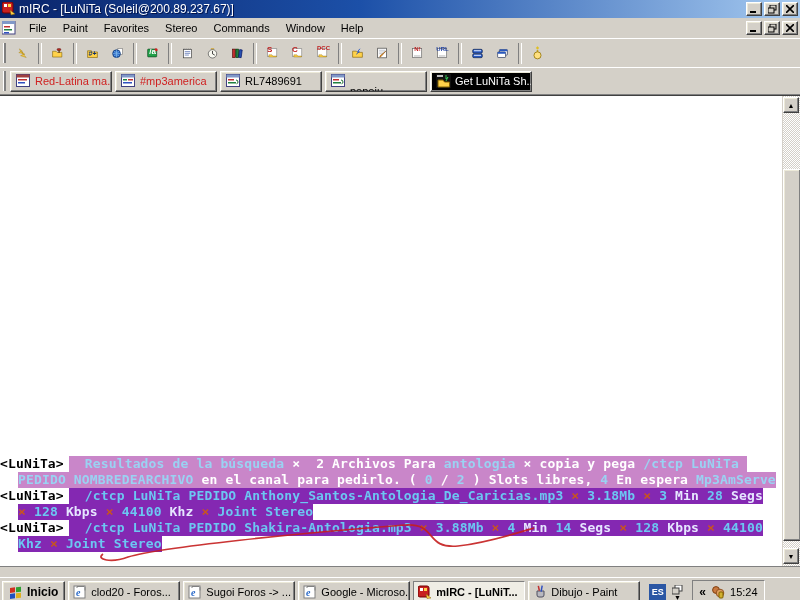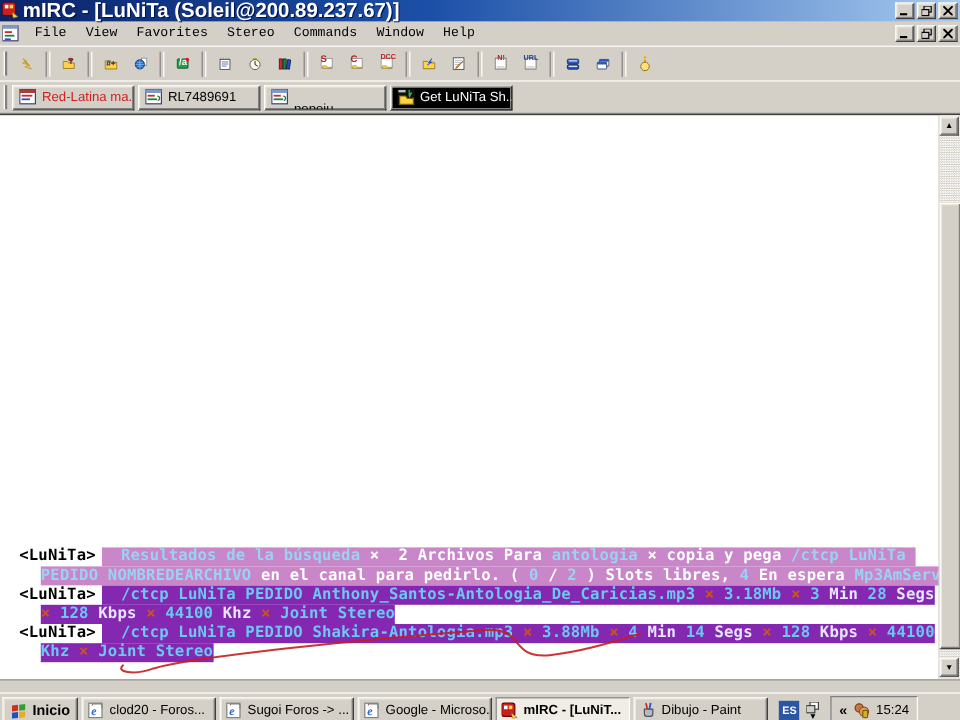--- a/index.html
+++ b/index.html
@@ -2,48 +2,48 @@
 <html><head>
 <meta charset="utf-8">
 <style>
   html,body{margin:0;padding:0;}
   body{width:800px;height:600px;background:#d4d0c8;font-family:"Liberation Sans",sans-serif;font-size:11px;overflow:hidden;-webkit-font-smoothing:none;}
   .raised{border:1px solid;border-color:#ffffff #404040 #404040 #ffffff;box-shadow:inset -1px -1px 0 #808080,inset 1px 1px 0 #ece9d8;background:#d4d0c8;}
   .sunken{border:1px solid;border-color:#808080 #ffffff #ffffff #808080;background:#d4d0c8;}
 
   
   .titlebar{height:18px;background:linear-gradient(90deg,#0a246a 0%,#1c50a8 45%,#a6caf0 100%);display:flex;align-items:center;padding:0 2px;color:#fff;}
-  .titlebar .title{font-weight:bold;font-size:17px;margin-left:3px;white-space:nowrap;flex:1;text-shadow:1px 1px 0 #00124a;}
+  .titlebar .title{font-weight:normal;font-size:12px;margin-left:3px;white-space:nowrap;flex:1;text-shadow:1px 1px 0 #00124a;}
   .winbtns{display:flex;gap:2px;}
   .winbtn{width:16px;height:14px;display:flex;align-items:center;justify-content:center;padding:0;font-family:"DejaVu Sans Mono",monospace;font-size:9px;line-height:9px;color:#000;}
   .appicon{width:14px;height:14px;}
 
   
-  .menubar{height:20px;display:flex;align-items:center;padding:0 2px;background:#d4d0c8;font-family:Liberation Mono, monospace;}
+  .menubar{height:20px;display:flex;align-items:center;padding:0 2px;background:#d4d0c8;}
   .menuicon{width:15px;height:14px;margin-right:4px;}
   .menuitem{padding:2px 8px;color:#000;}
   .menubar .winbtns{margin-left:auto;}
 
   
   .toolbar{height:28px;display:flex;align-items:center;padding:0 2px;border-top:1px solid #ffffff;}
   .grip{width:3px;height:20px;background:linear-gradient(90deg,#ffffff 1px,#808080 1px);margin:0 4px 0 1px;}
   .tbtn{width:25px;height:23px;display:flex;align-items:center;justify-content:center;background:transparent;border:1px solid transparent;position:relative;}
   .tsep{width:2px;height:21px;border-left:1px solid #808080;border-right:1px solid #ffffff;margin:0 3px;}
   .iclabel{position:absolute;font-weight:bold;font-family:"Liberation Sans",sans-serif;}
 
   
   .switchbar{height:26px;display:flex;align-items:center;padding:0 2px;border-top:1px solid #ffffff;border-bottom:1px solid #808080;}
   .tab{height:21px;width:102px;display:flex;align-items:center;gap:4px;padding:0 5px;margin-right:3px;font-size:11px;white-space:nowrap;overflow:hidden;}
   .tab.active{background:#ffffff;border-color:#808080 #ffffff #ffffff #808080;font-weight:normal;}
   .tab.flash{background:#000000;color:#fff;}
   .tabicon{width:15px;height:14px;flex:0 0 auto;}
 
   
   .chat{position:relative;height:470px;background:#ffffff;border-top:1px solid #404040;overflow:hidden;}
-  .chatlines{position:absolute;left:16px;bottom:14px;width:782px;font-family:"DejaVu Sans Mono",monospace;font-weight:bold;font-size:13px;line-height:16px;letter-spacing:0.15px;white-space:pre;overflow:hidden;}
+  .chatlines{position:absolute;left:0;bottom:14px;width:782px;font-family:"DejaVu Sans Mono",monospace;font-weight:bold;font-size:13px;line-height:16px;letter-spacing:0.15px;white-space:pre;overflow:hidden;}
   .chatline{display:flex;}
   .nick{color:#000;background:#fff;padding-right:5px;}
   .ind{width:18px;flex:0 0 auto;background:#fff;}
   .seg{white-space:pre;}
 
   
   .vscroll{position:absolute;top:0;right:0;width:17px;height:470px;background:repeating-conic-gradient(#ffffff 0% 25%,#d4d0c8 0% 50%) 0 0/2px 2px;border-left:1px solid #d4d0c8;}
   .sbtn{position:absolute;left:0;width:16px;height:16px;display:flex;align-items:center;justify-content:center;font-size:7px;color:#000;padding:0;}
   .sb-up{top:1px;}
   .sb-down{bottom:2px;}
@@ -102,21 +102,21 @@
     <svg width="15" height="14" viewBox="0 0 15 14">
         <rect x="0" y="0" width="13" height="13" fill="#fff" stroke="#404080"></rect>
         <rect x="0" y="0" width="13" height="3" fill="#8098c8"></rect>
         <rect x="2" y="5" width="6" height="1.5" fill="#c03030"></rect>
         <rect x="2" y="8" width="8" height="1.5" fill="#208040"></rect>
         <rect x="2" y="11" width="5" height="1.5" fill="#3050c0"></rect>
       </svg>
   </span>
   <span id="menu-items" style="display:flex;">
       <span class="menuitem">File</span>
-      <span class="menuitem">View</span>
+      <span class="menuitem">Paint</span>
       <span class="menuitem">Favorites</span>
       <span class="menuitem">Stereo</span>
       <span class="menuitem">Commands</span>
       <span class="menuitem">Window</span>
       <span class="menuitem">Help</span>
     </span>
   <span class="winbtns">
     <button class="winbtn raised">
         <svg width="8" height="7" viewBox="0 0 8 7">
           <rect x="0" y="5" width="6" height="2" fill="#000"></rect>
@@ -289,20 +289,32 @@
             <rect x="2" y="8" width="7" height="1.5" fill="#3050c0"></rect>
           </svg>
         </span>
         <span style="color: rgb(208, 32, 32);">Red-Latina ma...</span>
       </button>
       <button class="tab raised">
         <span class="tabicon">
           <svg width="15" height="14" viewBox="0 0 15 14">
             <rect x="0.5" y="0.5" width="13" height="12" fill="#fff" stroke="#404080"></rect>
             <rect x="0.5" y="0.5" width="13" height="3" fill="#8098c8"></rect>
+            <rect x="2" y="5" width="4" height="1.5" fill="#208040"></rect>
+            <rect x="7" y="5" width="5" height="1.5" fill="#c03030"></rect>
+            <rect x="2" y="8" width="9" height="1.5" fill="#3050c0"></rect>
+          </svg>
+        </span>
+        <span style="color: rgb(208, 32, 32);">#mp3america</span>
+      </button>
+      <button class="tab raised">
+        <span class="tabicon">
+          <svg width="15" height="14" viewBox="0 0 15 14">
+            <rect x="0.5" y="0.5" width="13" height="12" fill="#fff" stroke="#404080"></rect>
+            <rect x="0.5" y="0.5" width="13" height="3" fill="#8098c8"></rect>
             <rect x="2" y="5" width="6" height="1.5" fill="#c03030"></rect>
             <rect x="2" y="8" width="8" height="1.5" fill="#208040"></rect>
             <path d="M10 6 q2 0 2 2 q0 1.5 -1.5 1.8" fill="none" stroke="#207030"></path>
           </svg>
         </span>
         <span style="color: rgb(0, 0, 0);">RL7489691</span>
       </button>
       <button class="tab raised">
         <span class="tabicon">
           <svg width="15" height="14" viewBox="0 0 15 14">

